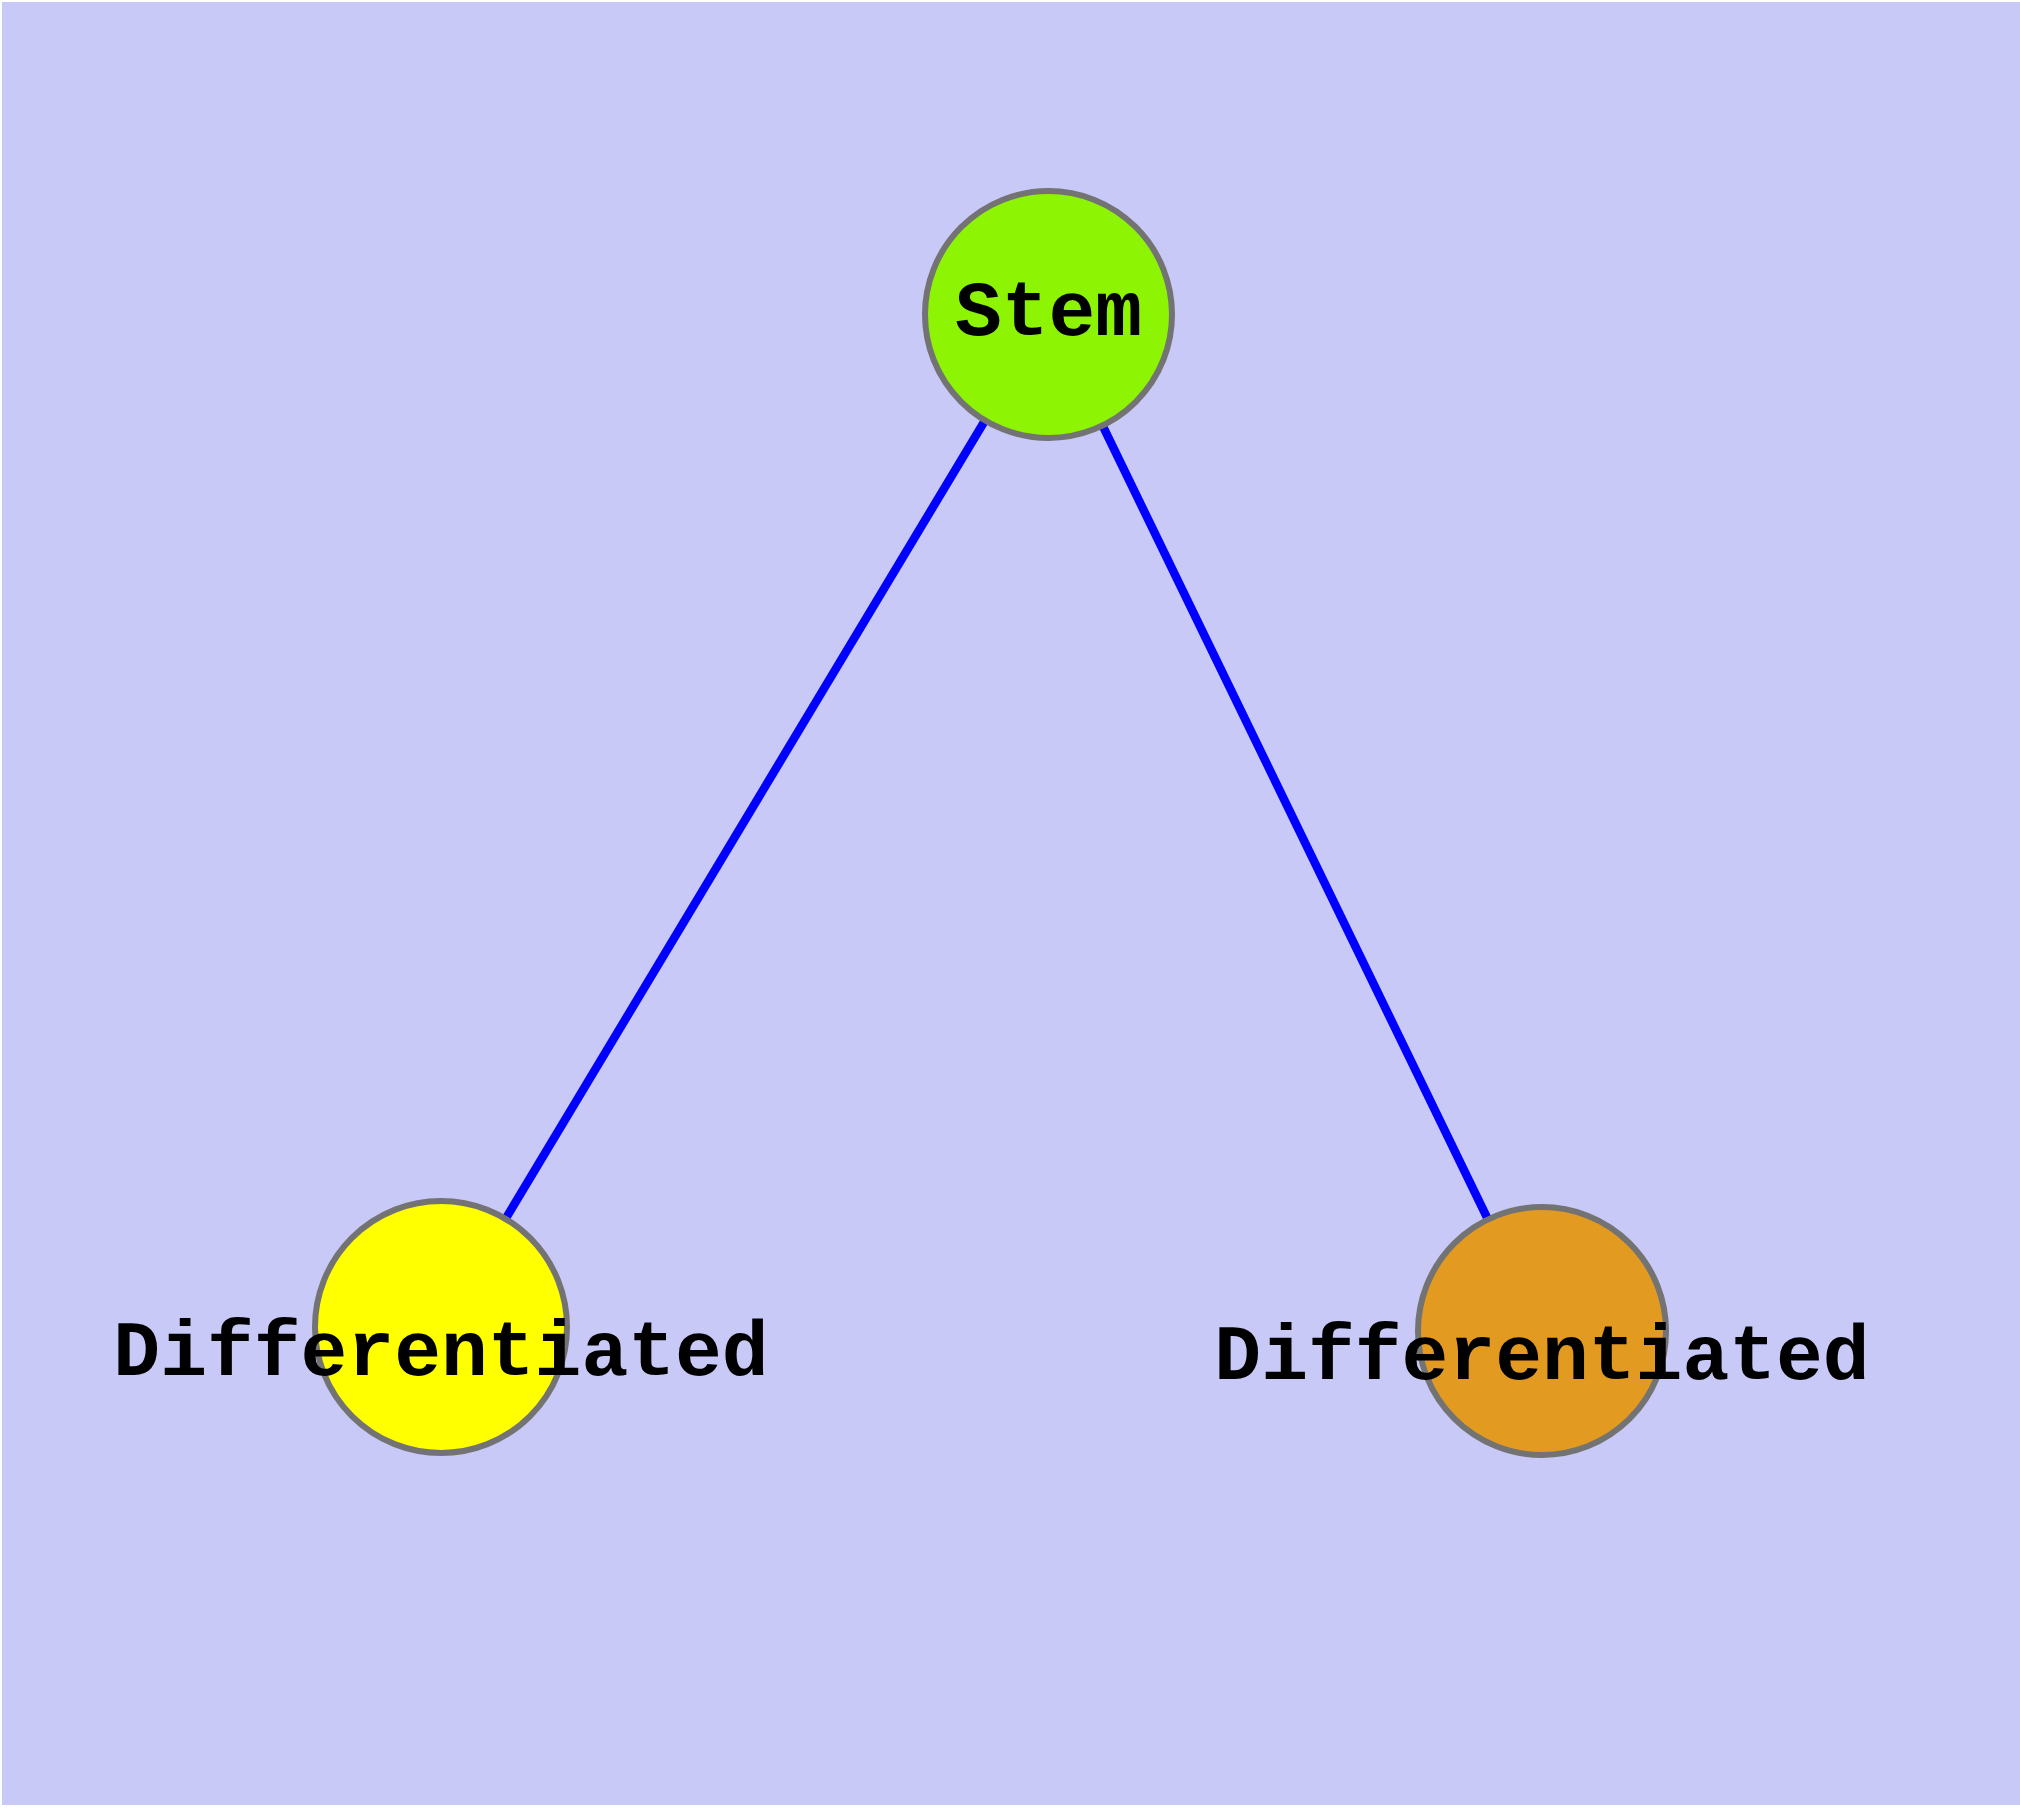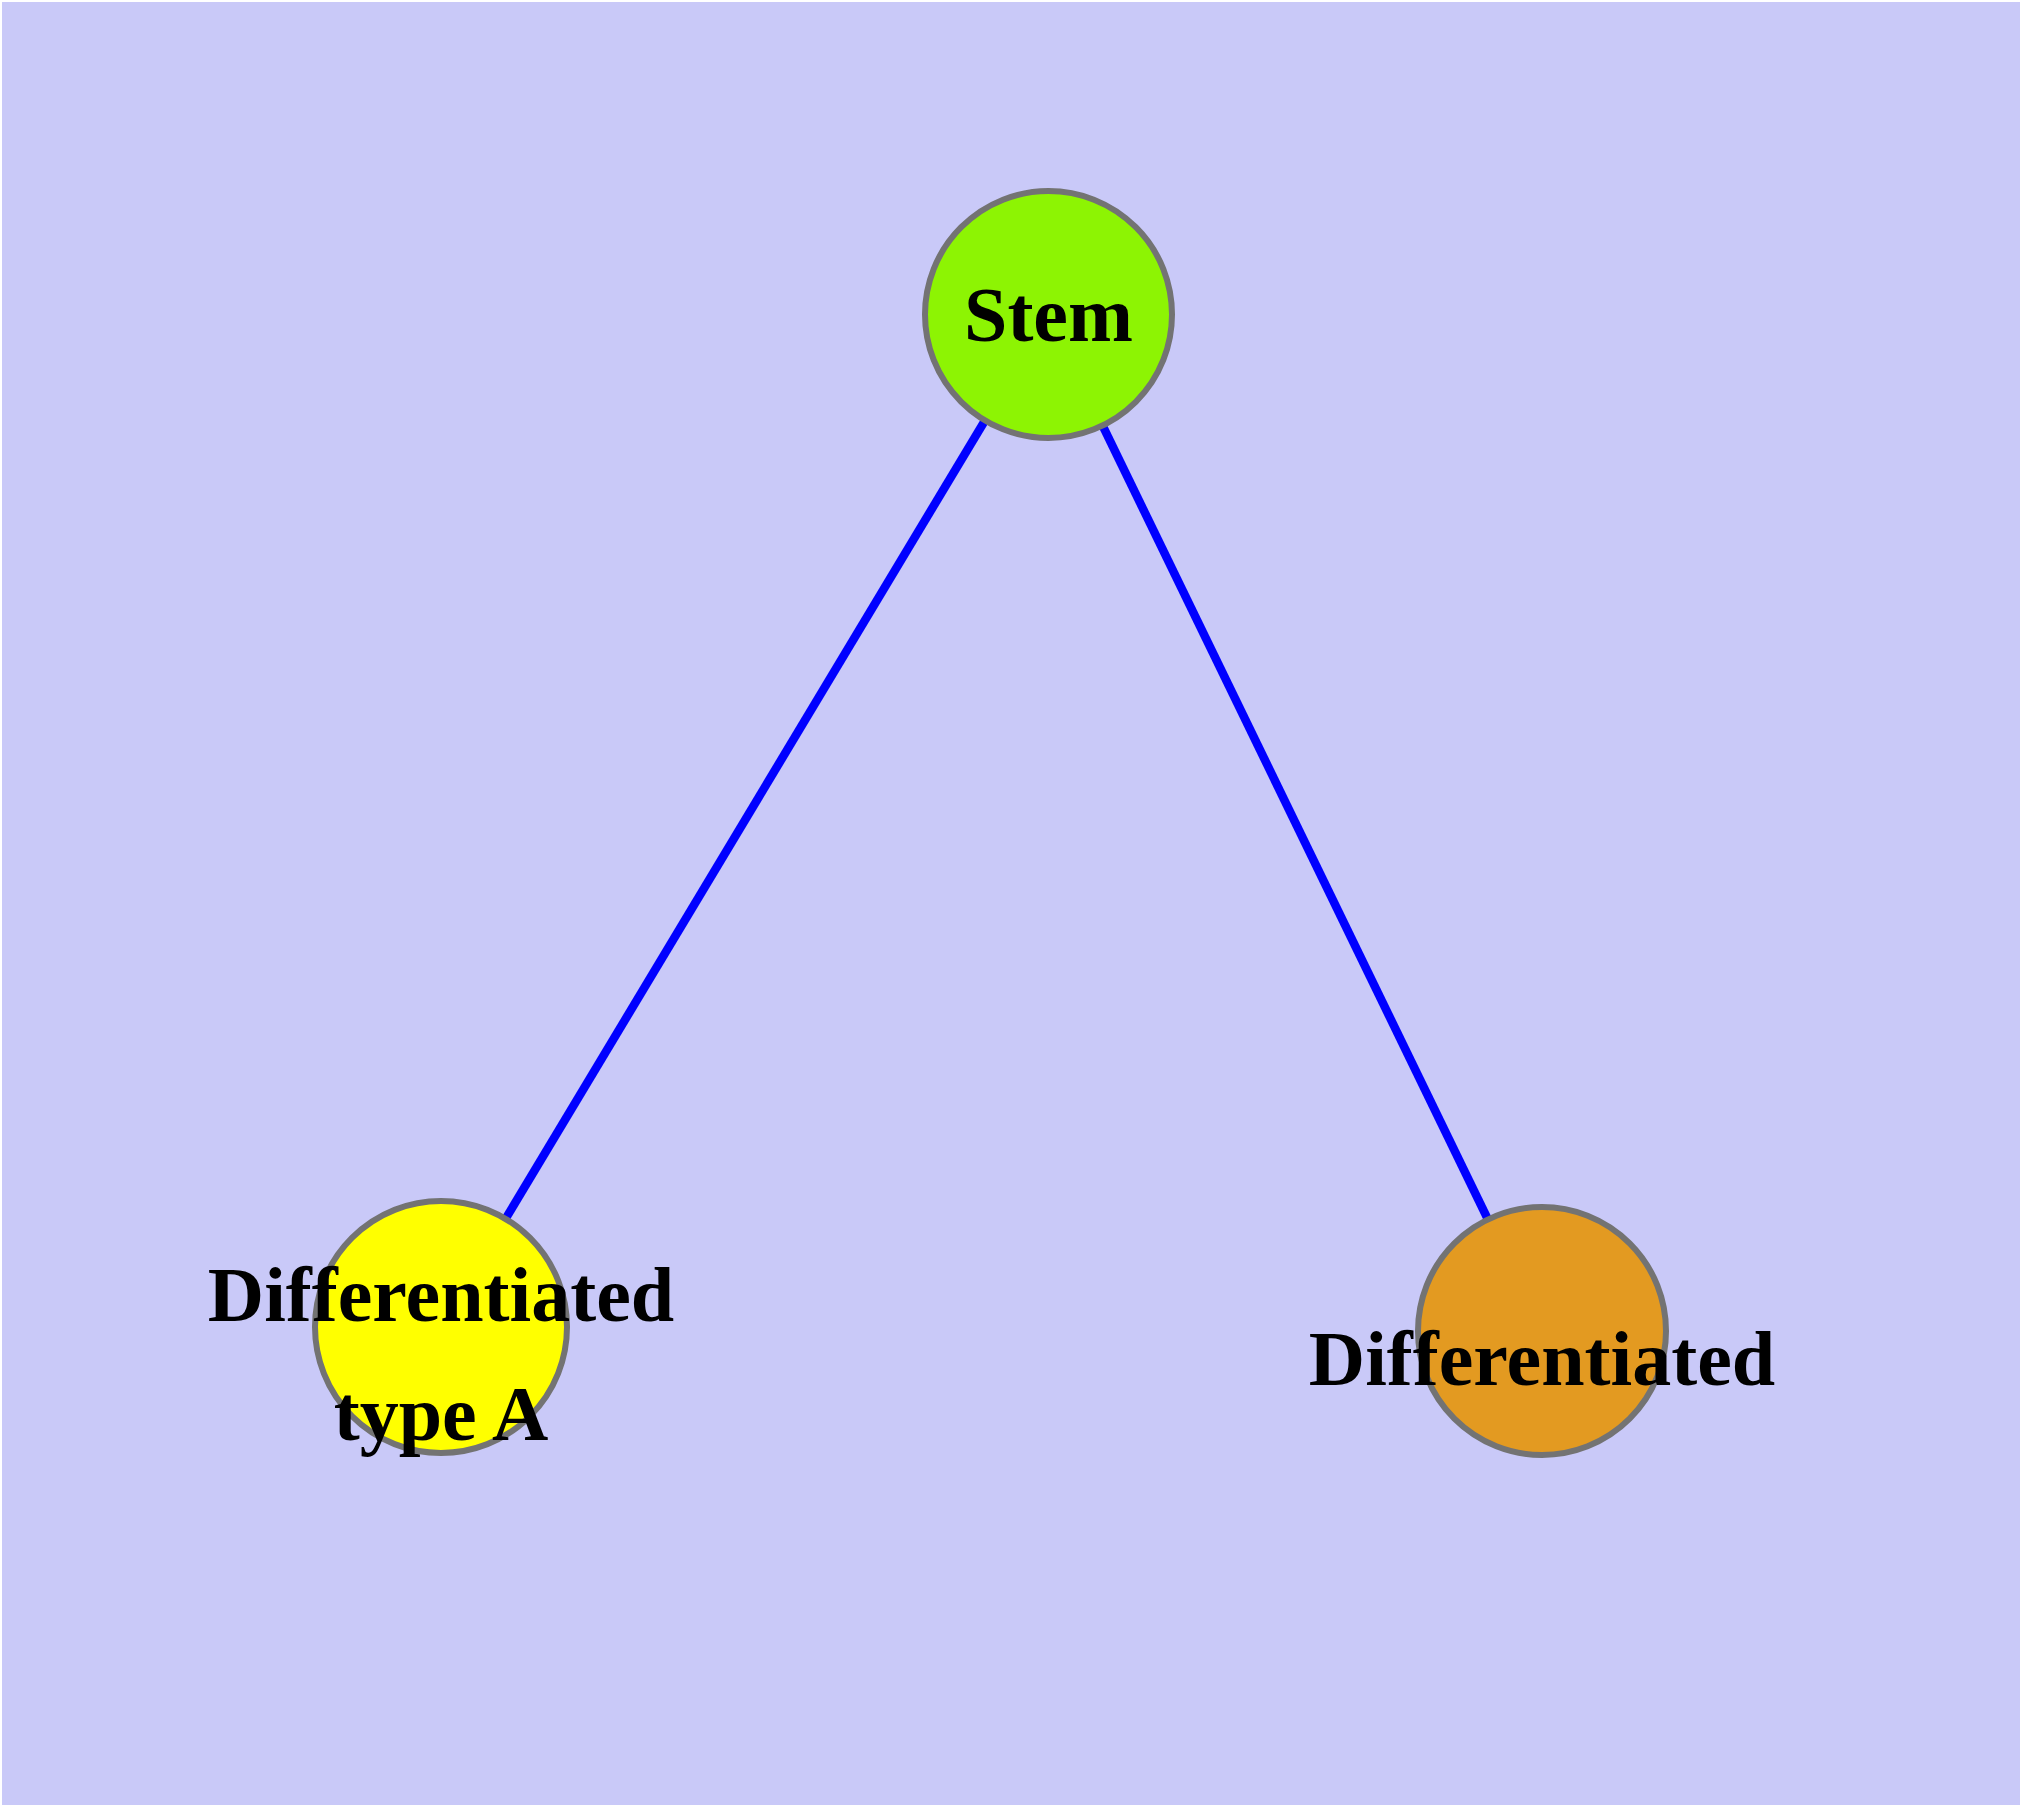--- a/index.html
+++ b/index.html
@@ -6,21 +6,21 @@
     margin: 0;
     padding: 0;
     background: #ffffff;
   }
   .page {
     position: relative;
     width: 2021px;
     height: 1812px;
     background: #ffffff;
     overflow: hidden;
-    font-family: Liberation Serif, serif;
+    font-family: Liberation Mono, monospace;
   }
   .plot-bg {
     position: absolute;
     top: 1.7px;
     left: 1.7px;
     right: 0;
     bottom: 6.8px;
   }
   .edges-layer {
     position: absolute;
@@ -64,21 +64,20 @@
       <line x1="1237" y1="371" x2="1819" y2="1570" stroke="#0000FF" stroke-width="10"></line>
     </svg>
 
   <div class="node" style="left: 922px; top: 188px; width: 253px; height: 253px; background: rgb(141, 244, 3); border-color: rgb(115, 115, 115); border-width: 6.8px;">
     <span class="node-label" style="color: rgb(0, 0, 0);">Stem</span>
   </div>
 
   <div class="node" style="left: 312px; top: 1198px; width: 258px; height: 258px; background: rgb(255, 255, 0); border-color: rgb(115, 115, 115); border-width: 6.8px;">
     <span class="node-label two-line" style="color: rgb(0, 0, 0);">
       <span class="label-line">Differentiated</span>
-      <span class="label-line">type A</span>
     </span>
   </div>
 
   <div class="node" style="left: 1415px; top: 1204px; width: 254px; height: 254px; background: rgb(227, 154, 33); border-color: rgb(115, 115, 115); border-width: 6.8px;">
     <span class="node-label two-line" style="color: rgb(0, 0, 0);">
       <span class="label-line">Differentiated</span>
     </span>
   </div>
 
 </div>

